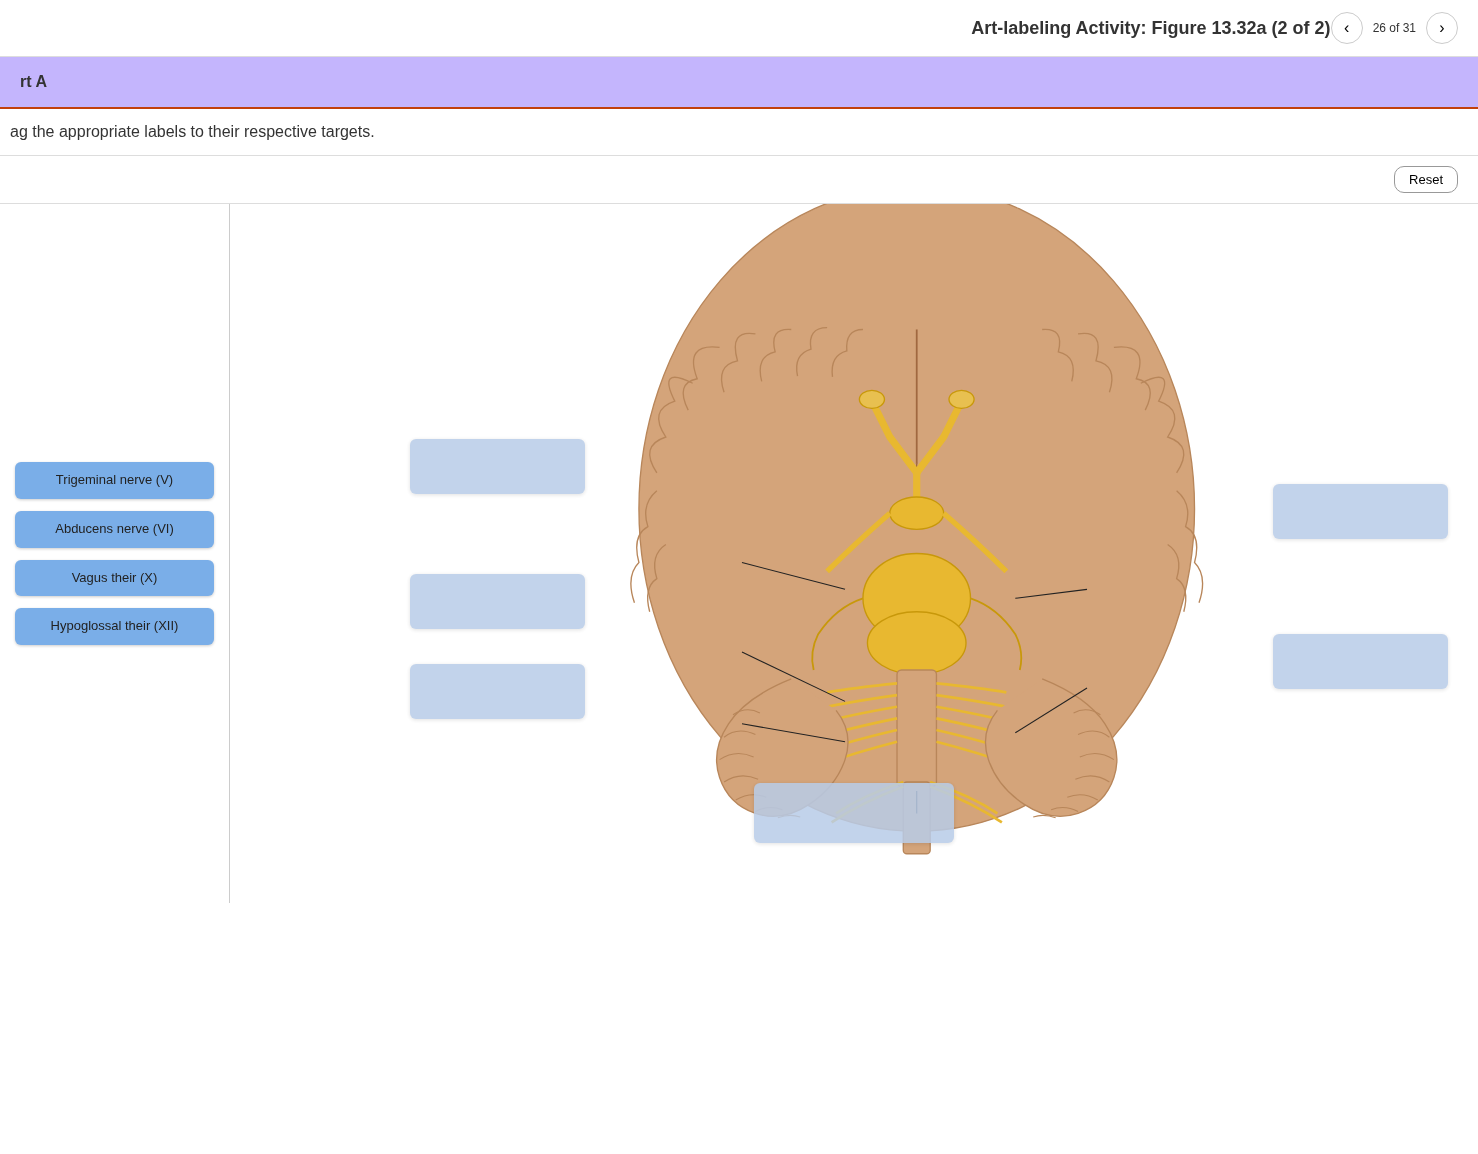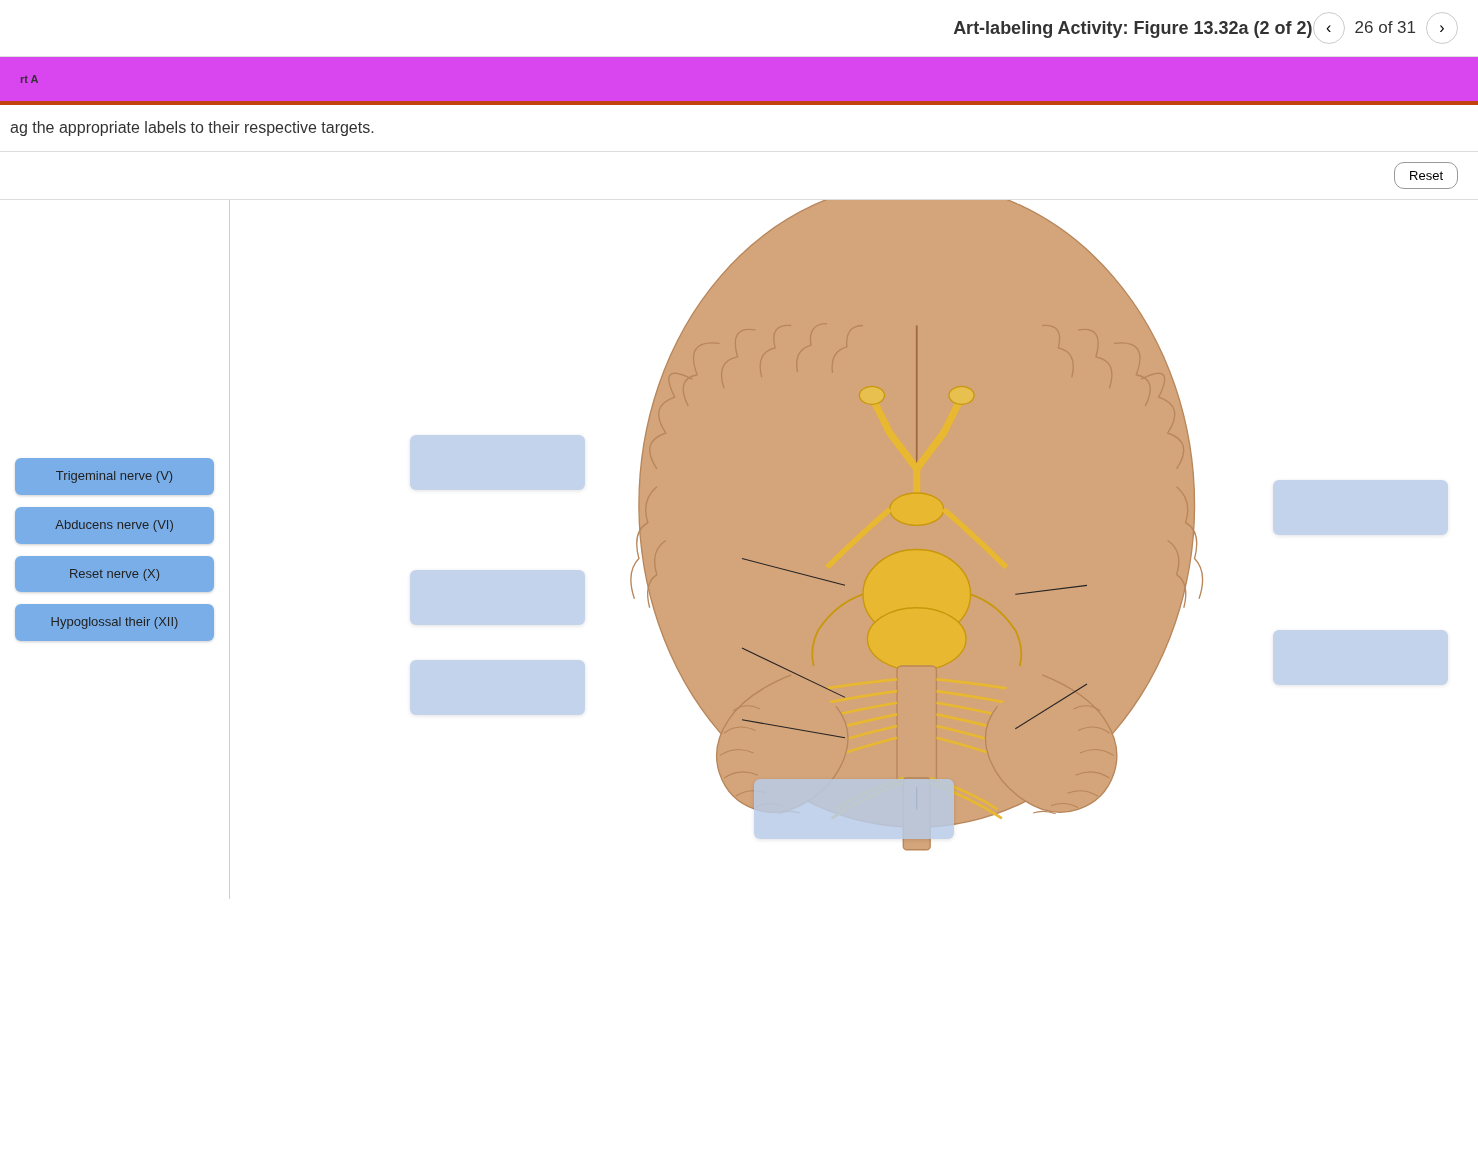--- a/index.html
+++ b/index.html
@@ -28,29 +28,29 @@
       border-radius: 50%;
       border: 1px solid #ccc;
       background: #fff;
       cursor: pointer;
       display: flex;
       align-items: center;
       justify-content: center;
       font-size: 16px;
     }
     .nav-count {
-      font-size: 17px;
+      font-size: 12px;
       color: #333;
     }
 
     .section-header {
       padding: 16px 20px;
-      background: #d946ef;
-      border-bottom: 4px solid #c2410c;
-      font-size: 11px;
+      background: #c4b5fd;
+      border-bottom: 2px solid #c2410c;
+      font-size: 16px;
       font-weight: 600;
     }
 
     .instructions {
       padding: 14px 10px;
       border-bottom: 1px solid #ddd;
       font-size: 16px;
       color: #333;
     }
 
@@ -145,21 +145,21 @@
 
 <div class="toolbar">
   <button class="reset-btn">Reset</button>
 </div>
 
 <div class="main-content">
 
   <div class="label-panel" id="label-panel">
   <div class="label-chip">Trigeminal nerve (V)</div>
       <div class="label-chip">Abducens nerve (VI)</div>
-      <div class="label-chip">Reset nerve (X)</div>
+      <div class="label-chip">Vagus their (X)</div>
       <div class="label-chip">Hypoglossal their (XII)</div>
     </div>
 
   <div class="diagram-area" id="diagram-area">
 
     <svg class="brain-svg-container" viewBox="0 0 1000 780" xmlns="http://www.w3.org/2000/svg" preserveAspectRatio="xMidYMid meet">
 
       <ellipse cx="570" cy="340" rx="310" ry="360" fill="#d4a47a" stroke="#b8865a" stroke-width="1.5"></ellipse>
 
       <path d="M 320 200 Q 280 180 300 220 Q 270 230 290 260 Q 260 270 280 300" fill="none" stroke="#b8865a" stroke-width="1.5"></path>

